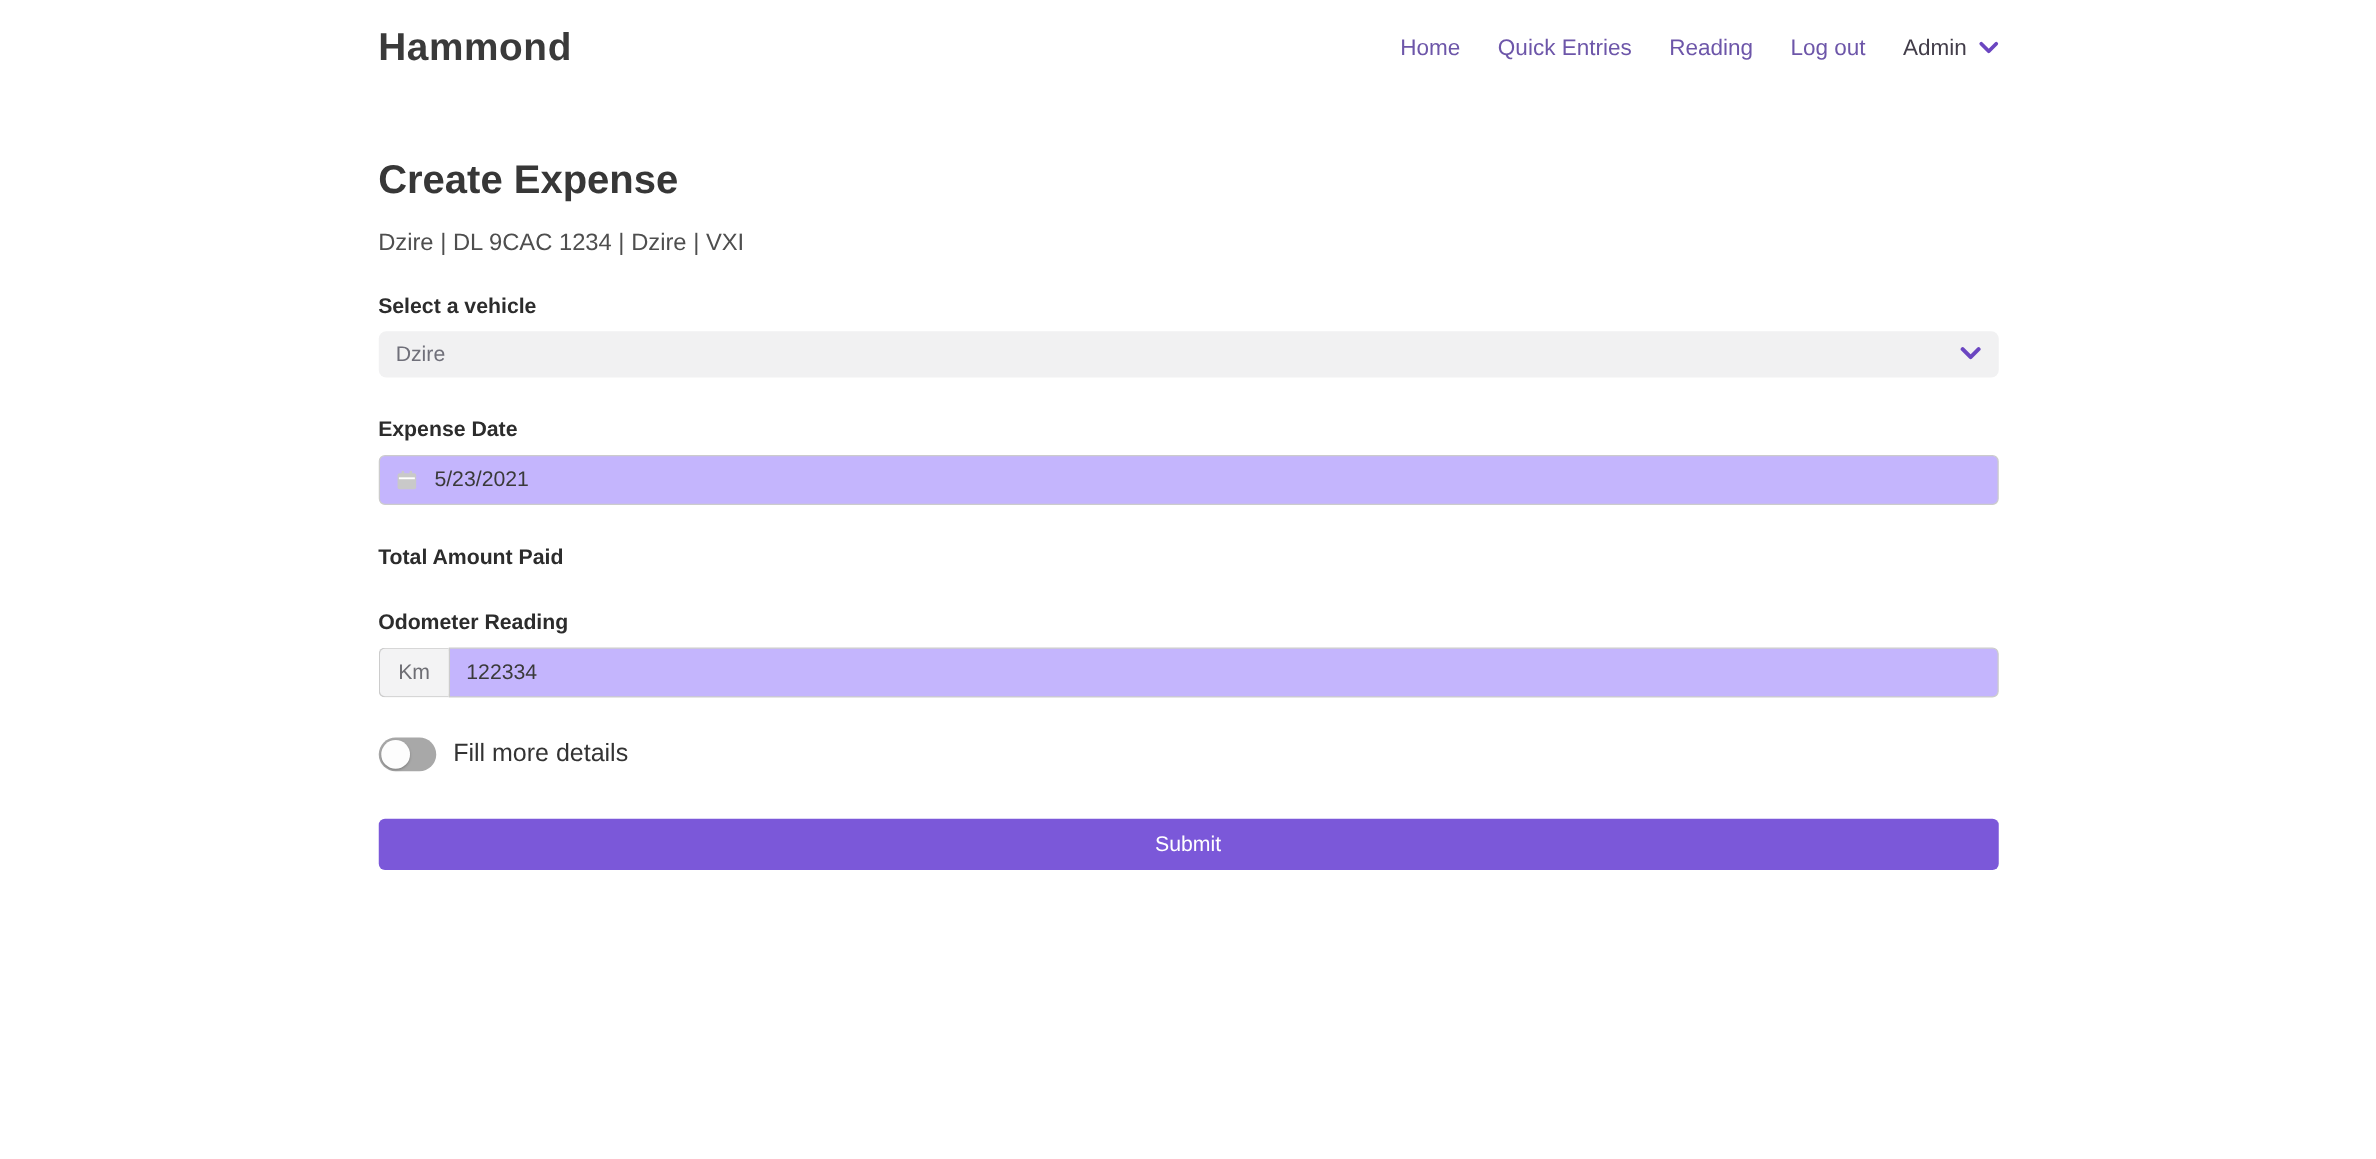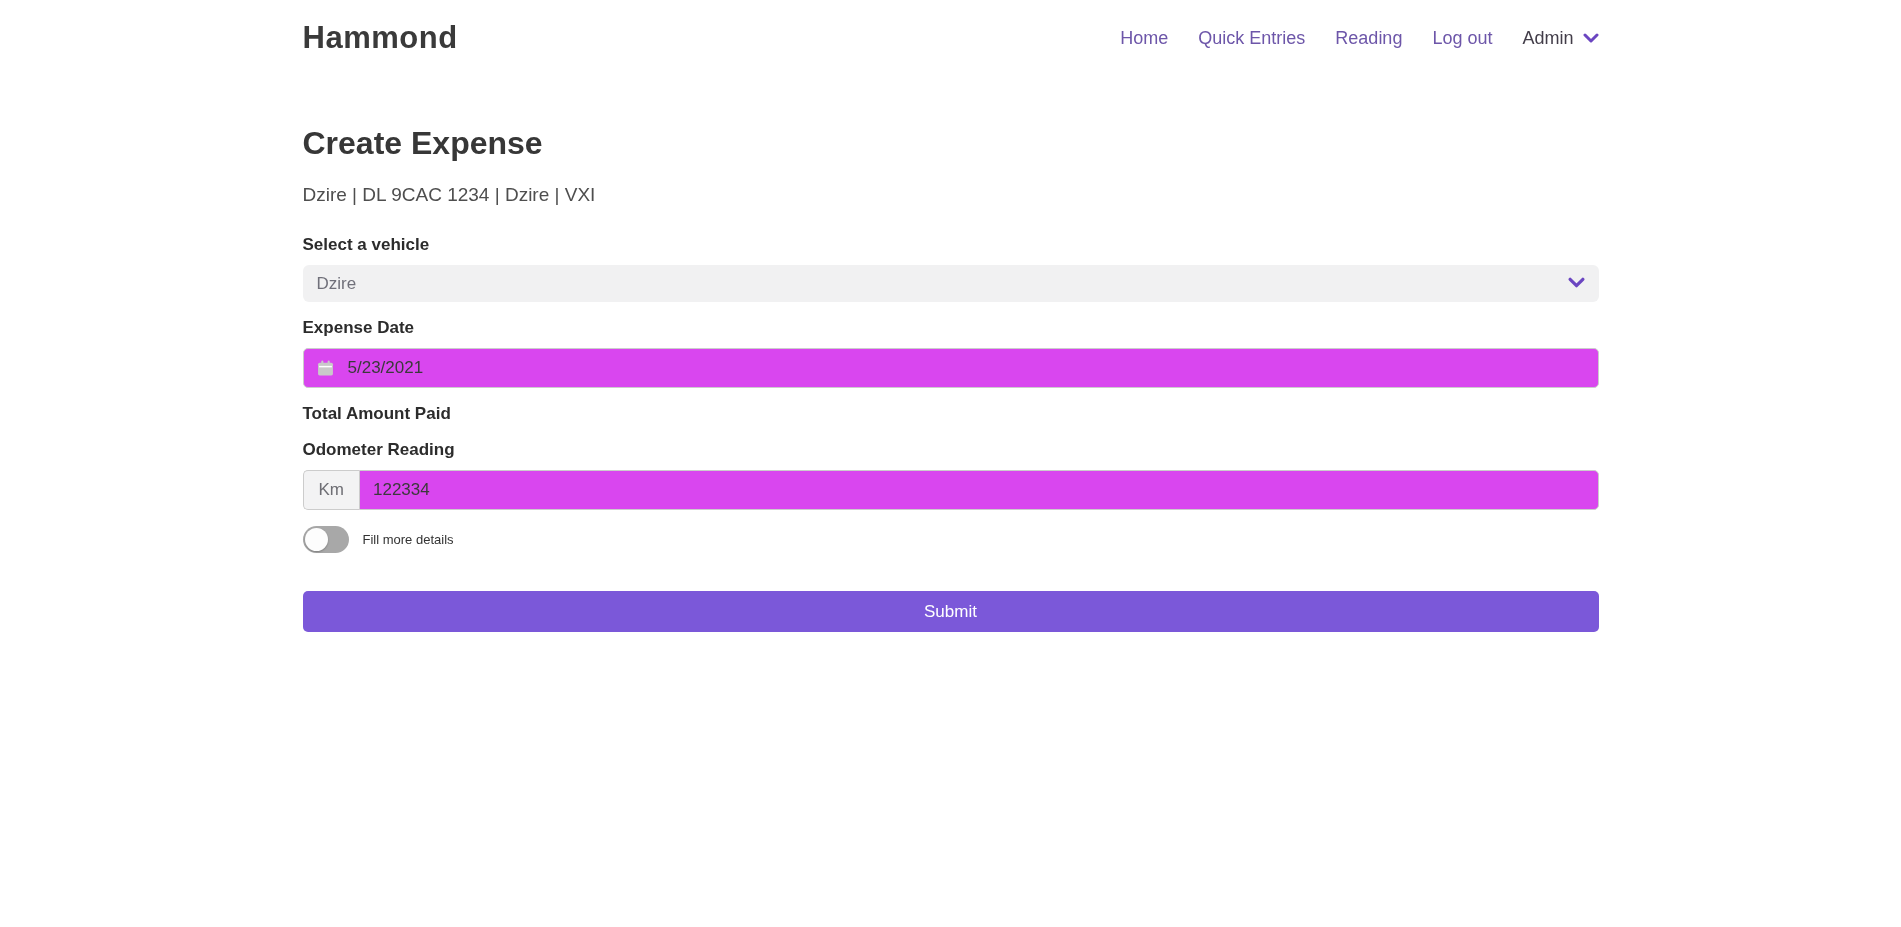--- a/index.html
+++ b/index.html
@@ -46,21 +46,21 @@
     line-height: 1.1;
   }
   .subtitle {
     margin: 23px 0 0 0;
     font-size: 19px;
     color: #4e4e4e;
   }
 
   
   form { margin-top: 29px; }
-  .form-group { margin-bottom: 16px; }
+  .form-group { margin-bottom: 32px; }
   .form-label {
     display: block;
     font-size: 17px;
     font-weight: 600;
     color: #2c2c2c;
     margin-bottom: 10px;
   }
 
   .select-box {
     height: 37px;
@@ -80,21 +80,21 @@
   .text-input {
     width: 100%;
     height: 40px;
     border: 1px solid #cccccc;
     border-radius: 5px;
     font-size: 17px;
     font-family: "Liberation Sans", sans-serif;
     color: #3a3a3a;
     padding: 0 13px;
     outline: none;
-    background: #d946ef;
+    background: #c4b5fd;
   }
 
   .date-wrap { position: relative; }
   .date-wrap .text-input { padding-left: 44px; }
   .cal-icon {
     position: absolute;
     left: 14px;
     top: 50%;
     transform: translateY(-50%);
     line-height: 0;
@@ -135,21 +135,21 @@
   .toggle .knob {
     position: absolute;
     top: 2px;
     left: 2px;
     width: 23px;
     height: 23px;
     background: #fdfdfd;
     border-radius: 50%;
     box-shadow: 0 1px 2px rgba(0,0,0,0.25);
   }
-  .toggle-label { font-size: 13px; color: #333333; }
+  .toggle-label { font-size: 20px; color: #333333; }
 
   
   .submit-btn {
     margin-top: 38px;
     width: 100%;
     height: 41px;
     background: #7b58d9;
     color: #ffffff;
     border: none;
     border-radius: 5px;

